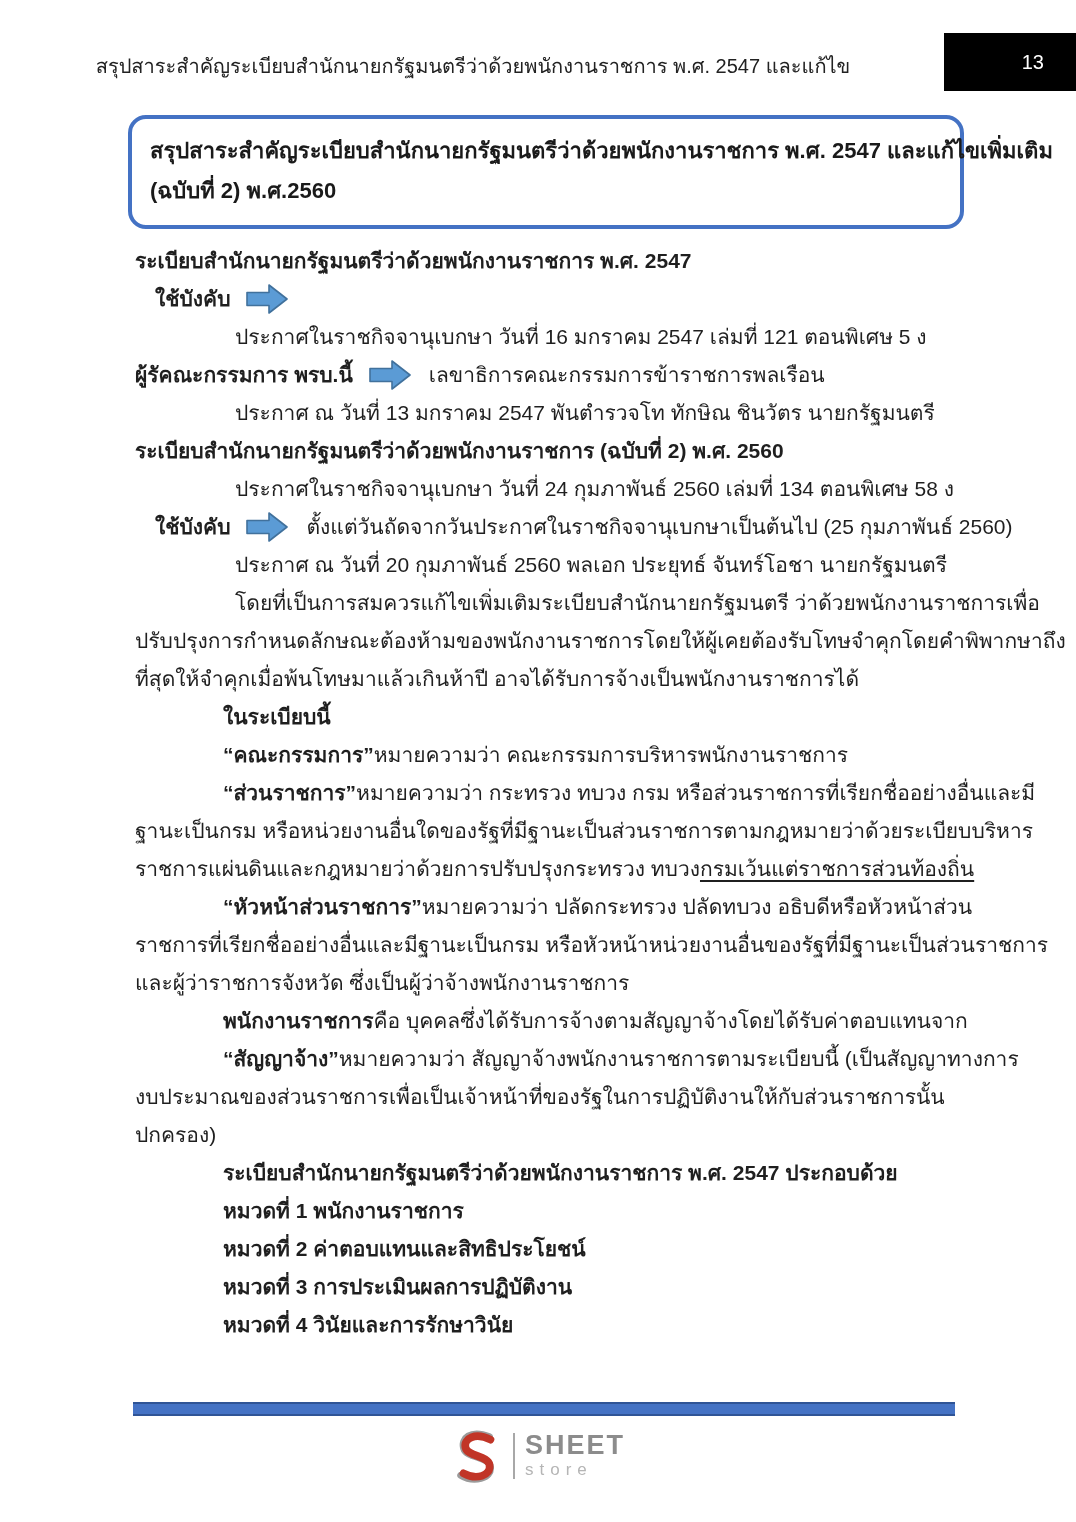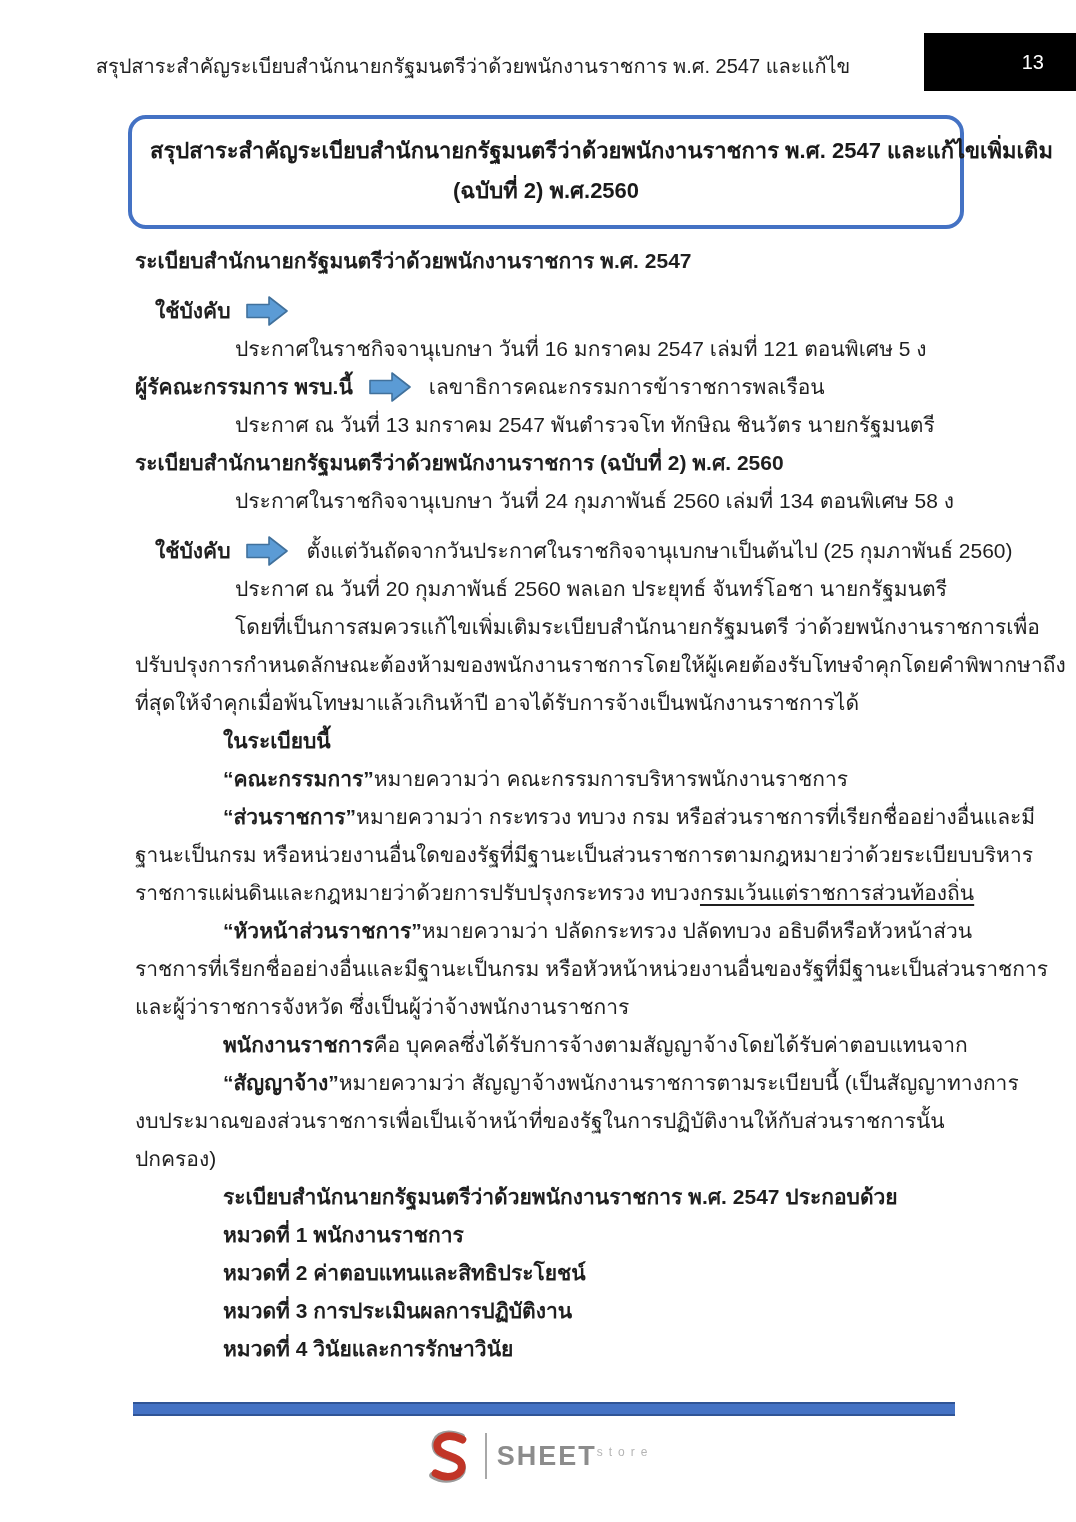--- a/index.html
+++ b/index.html
@@ -26,56 +26,55 @@
   
   .doc-header-title{
     position:absolute;top:50px;left:0;right:130px;
     text-align:center;
     font-size:20px;
     color:#222;
     white-space:nowrap;
   }
   .page-number-badge{
     position:absolute;top:33px;right:0;
-    width:152px;height:58px;
+    width:132px;height:58px;
     background:#000000;
     color:#ffffff;
     font-size:20px;
     display:flex;align-items:center;justify-content:flex-end;
     padding-right:32px;box-sizing:border-box;
   }
   
   .title-box{
     position:absolute;top:115px;left:128px;right:112px;
     border:4px solid var(--accent-blue);
     border-radius:18px;
     box-sizing:border-box;
     padding:12px 18px 14px 18px;
     background:#ffffff;
   }
   .title-box .tline{
-    text-align:center;
     font-weight:bold;
     font-size:22px;
     line-height:40px;
     color:#1a1a1a;
     white-space:nowrap;
   }
   
   .doc-body{
     position:absolute;top:242px;left:135px;right:108px;
   }
   .line{
     height:38px;
     line-height:38px;
     font-size:21px;
     white-space:nowrap;
     display:flex;align-items:center;
   }
-  .line.label{padding-left:20px;margin-top:12px;}
+  .line.label{padding-left:20px;}
   .line.indent1{padding-left:100px;}
   .line.indent2{padding-left:88px;}
   .line .b{font-weight:bold;}
   .line .u{text-decoration:underline;text-underline-offset:4px;}
   .arrow-icon{
     display:inline-flex;align-items:center;
     margin:0 18px 0 16px;
     flex:0 0 auto;
   }
   
@@ -89,30 +88,30 @@
   }
   .brand-logo{
     position:absolute;top:1428px;left:0;right:0;
     display:flex;align-items:center;justify-content:center;
     gap:10px;
   }
   .brand-s-icon{display:inline-flex;}
   .brand-divider{
     width:2px;height:46px;background:#a8a8a8;
   }
-  .brand-text{display:flex;flex-direction:row;justify-content:center;}
+  .brand-text{display:flex;flex-direction:column;justify-content:center;}
   .brand-name{
     font-weight:bold;
     font-size:27px;
     line-height:26px;
     letter-spacing:2px;
     color:var(--logo-gray);
   }
   .brand-subtitle{
-    font-size:12px;
+    font-size:17px;
     letter-spacing:6px;
     color:var(--logo-light-gray);
     margin-top:2px;
   }
 </style>
 </head>
 <body>
 
 <div class="page">
 

